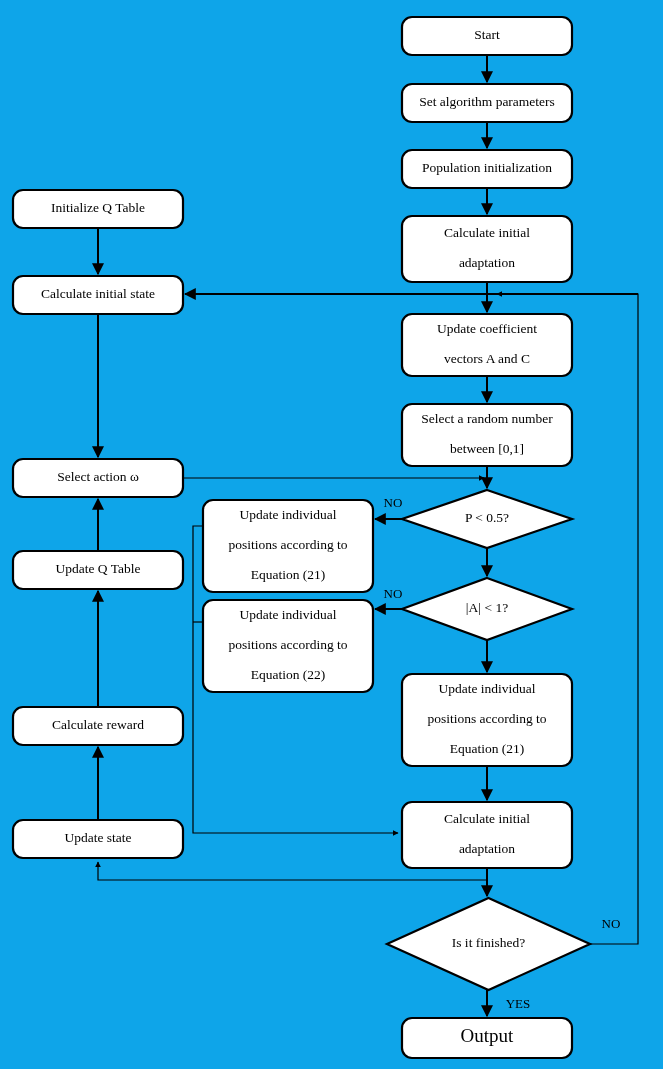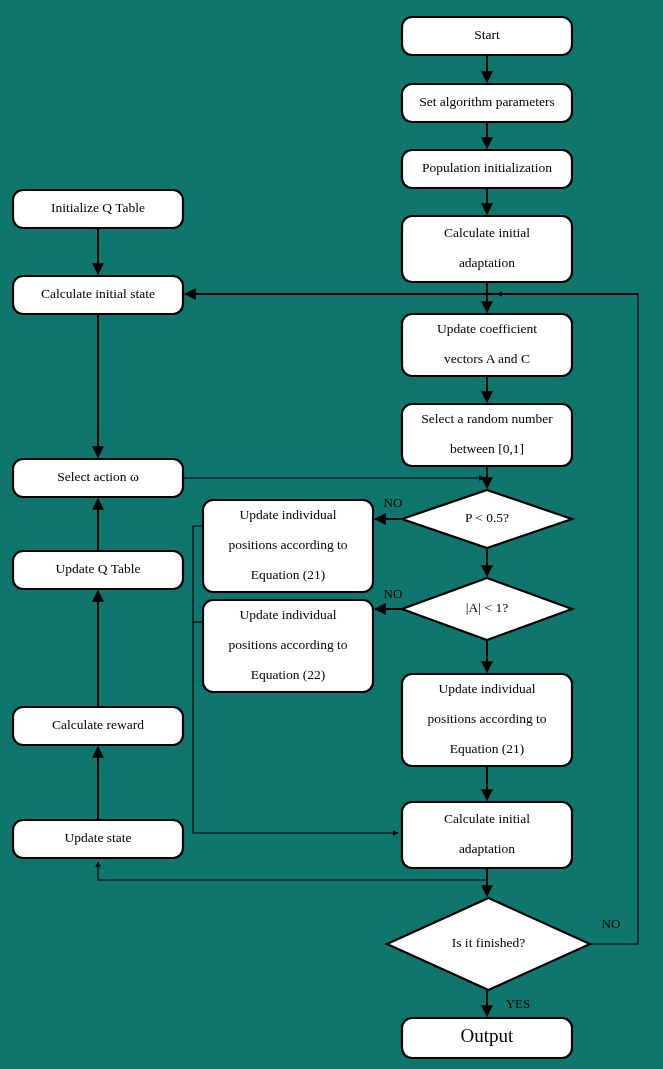--- a/index.html
+++ b/index.html
@@ -1,21 +1,21 @@
 <!DOCTYPE html>
 <html><head>
 <meta charset="utf-8">
 <style>
   html,body{margin:0;padding:0;background:#ffffff;}
   body{
     width:663px;height:1069px;
     font-family:"Liberation Serif","DejaVu Serif",serif;
     overflow:hidden;
   }
-  #flow-root{position:relative;width:663px;height:1069px;background:#0f766e;}
+  #flow-root{position:relative;width:663px;height:1069px;background:#0ea5e9;}
   svg#flowchart{display:block;width:663px;height:1069px;}
   .node-box{fill:#ffffff;stroke:#000000;stroke-width:2.2;}
   .node-diamond{fill:#ffffff;stroke:#000000;stroke-width:2.2;}
   .edge{stroke:#000000;stroke-width:2.0;fill:none;}
   .edge-thin{stroke:#000000;stroke-width:1.2;fill:none;}
   .node-label{
     font-family:"Liberation Serif","DejaVu Serif",serif;
     font-size:13.5px;fill:#000;text-anchor:middle;dominant-baseline:middle;
   }
   .node-label.big{font-size:19px;}

